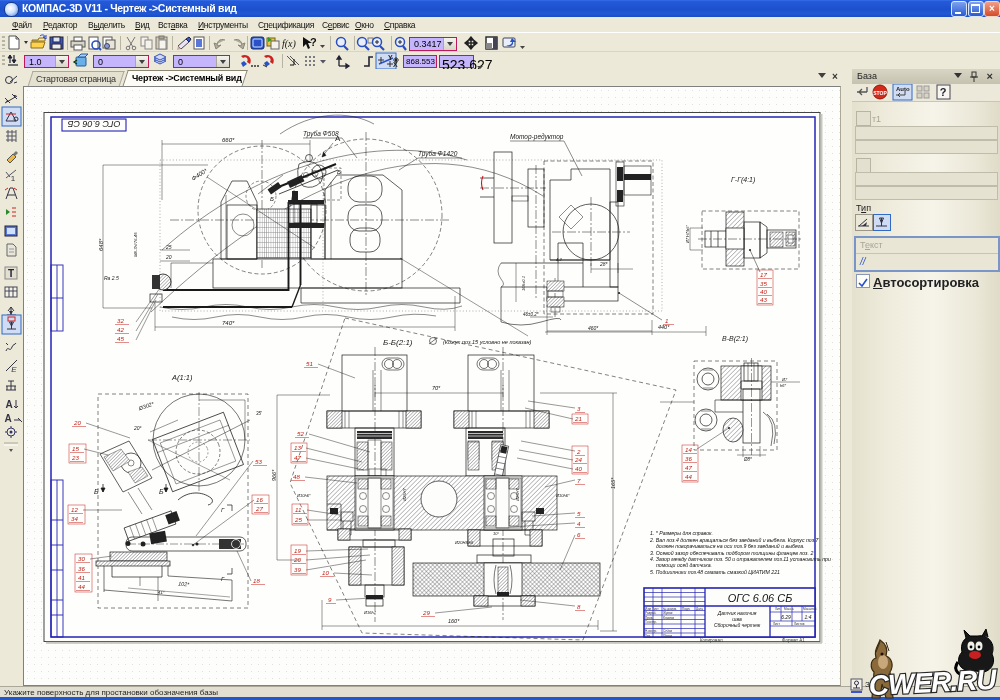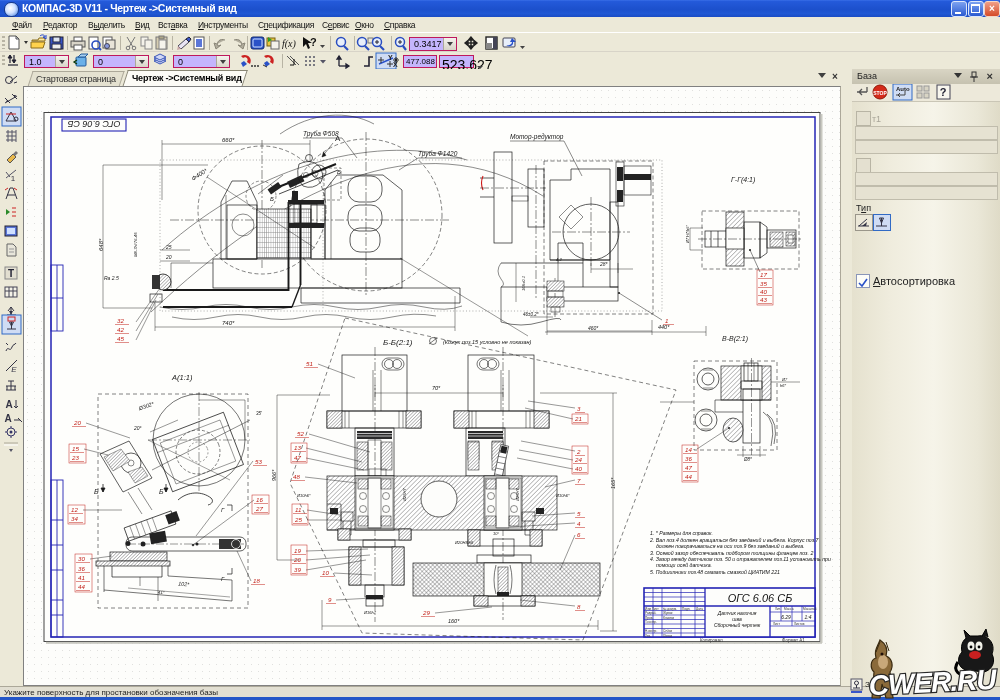--- a/index.html
+++ b/index.html
@@ -304,21 +304,21 @@
       </g>
 
 <g font-size="7" fill="#222" font-weight="bold">
         <text x="388" y="8">Y</text>
         <text x="393" y="15">X</text>
         <path d="M396 5 l0 6 M393 8 l6 0 M394.5 6 l3 4 M394.5 10 l3-4" stroke="#222"></path>
       </g>
 </svg>
 
 <div class="combo" style="left:403px;top:3px;width:32px;height:11px;font-size:8px;">
-      <span style="position:absolute;left:2px;top:1px;">477.088</span>
+      <span style="position:absolute;left:2px;top:1px;">868.553</span>
     </div>
 <div class="combo" style="left:439px;top:3px;width:33px;height:11px;font-size:14px;">
       <span style="position:absolute;left:2px;top:1px;">523.627</span>
     </div>
 <svg width="1000" height="18" style="position:absolute;left:0;top:0">
       <path d="M477 12 l6 0 M477 14 l6 0 l-3 3 z" fill="#444" stroke="none"></path>
     </svg>
 </div>
 
 <div class="abs" style="left:0;top:69px;width:1000px;height:17px;background:#ece9d8;border-bottom:1px solid #aca899;"></div>
@@ -1328,25 +1328,31 @@
 <svg width="16" height="15">
         <path d="M2 11 h11 M3 11 l8-7" stroke="#334" fill="none"></path>
         <path d="M6 11 l5-4 l-1 4 z" fill="#334"></path>
       </svg></div>
 <div class="abs" style="left:21px;top:145px;width:16px;height:15px;background:#cfdcf4;border:1px solid #316ac5;">
 <svg width="16" height="15">
         <path d="M2 11 h11 M7.5 11 v-8" stroke="#334" fill="none"></path>
         <path d="M5.5 3 h4 l-2 5 z" fill="none" stroke="#334"></path>
       </svg></div>
 
+<div class="abs" style="left:2px;top:167px;width:142px;height:32px;background:#e9e6d6;border:2px solid #7a96c8;">
+<div style="position:absolute;left:0;top:0;width:100%;height:15px;border-bottom:1px solid #c8c4b4;">
+        <span style="position:absolute;left:4px;top:2px;font-size:9px;color:#a8a498;">Т<u>е</u>кст</span>
+      </div>
+<div style="position:absolute;left:4px;top:18px;font-size:10px;font-style:italic;color:#2a52c8;">//</div>
+</div>
 
 <div class="abs" style="left:4px;top:205px;width:12px;height:12px;background:#fdfdf8;border:1px solid #8a96b8;"><svg width="12" height="12">
         <path d="M2 6 l3 3 l5-7" fill="none" stroke="#2a52c8" stroke-width="1.6"></path>
       </svg></div>
-<div class="abs" style="left:21px;top:206px;font-size:11px;color:#222;"><u>А</u>втосортировка</div>
+<div class="abs" style="left:21px;top:206px;font-size:13px;color:#222;font-weight:bold;"><u>А</u>втосортировка</div>
 </div>
 
 <div class="abs" style="left:0;top:686px;width:1000px;height:11px;background:#e2dfd2;border-top:1px solid #aca899;font-size:8px;color:#222;">
     <span style="position:absolute;left:4px;top:1px;">Укажите поверхность для простановки обозначения базы</span>
   </div>
 
 <div class="abs" style="left:0;top:697px;width:1000px;height:3px;background:#2456c8;"></div>
 
 <div class="abs" style="left:849px;top:678px;width:40px;height:16px;font-size:8px;color:#222;">
 <svg width="40" height="16" style="position:absolute;left:0;top:0">

